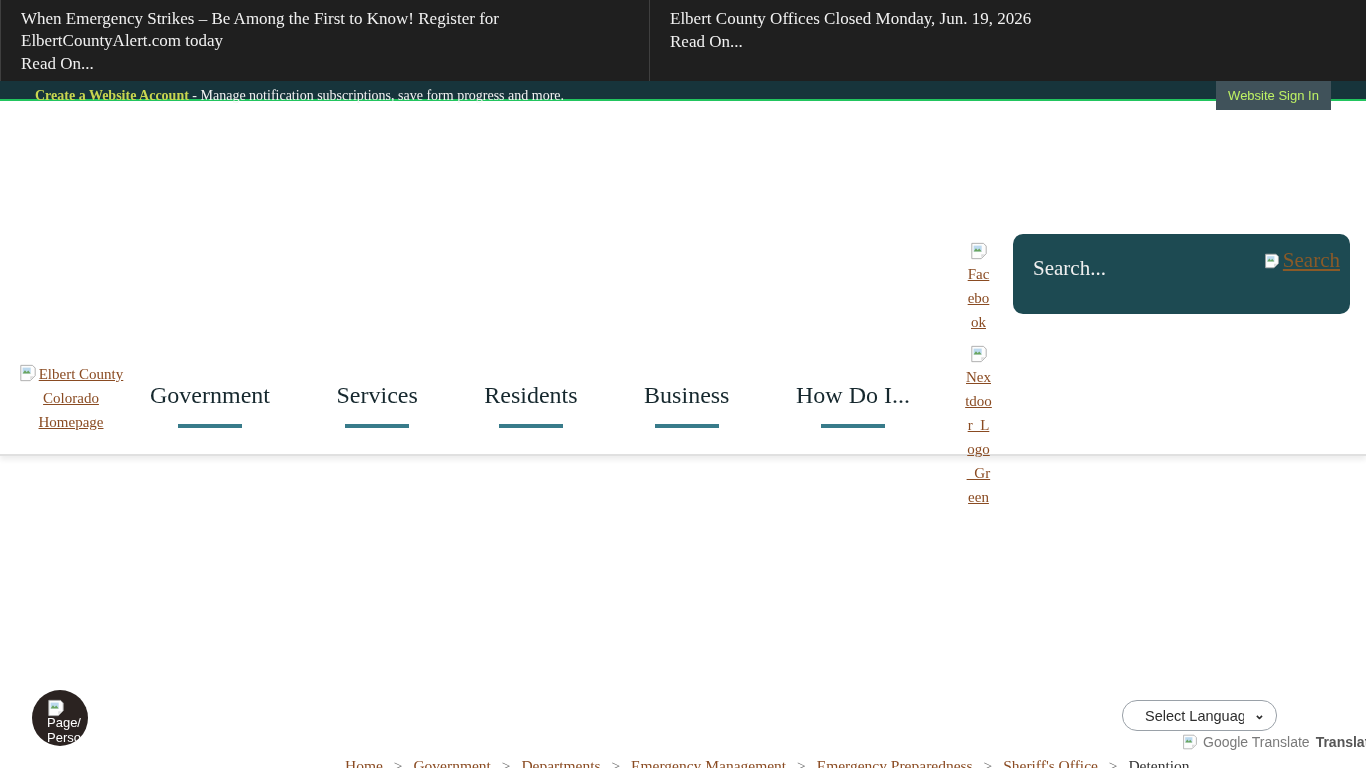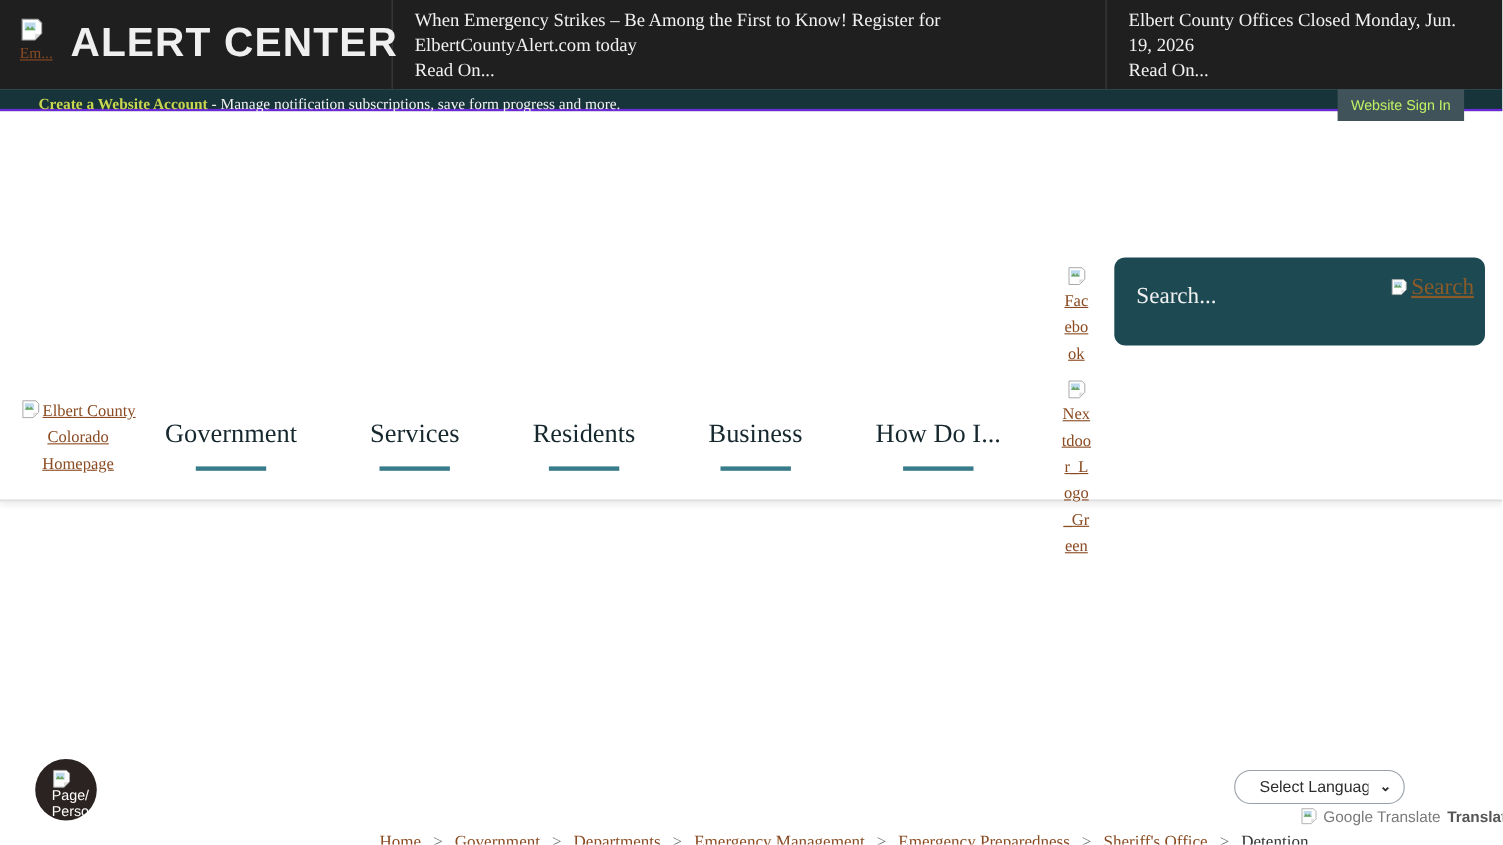--- a/index.html
+++ b/index.html
@@ -16,21 +16,21 @@
   .alert-title-text { position:absolute; left:64px; top:18px; color:#efefef; font-family:"Liberation Sans",sans-serif;
           font-weight:bold; font-size:37px; letter-spacing:1px; white-space:nowrap; }
   .alert-divider { width:1px; height:81px; background:#3f3f3f; flex:none; }
   .alert-item { padding:8px 20px 12px 20px; color:#f1f1f1; font-size:17px; line-height:22px; }
   .alert-item.first { width:648px; flex:none; }
   .alert-item.second { flex:1; }
   .alert-readon { display:inline-block; margin-top:1px; color:#f1f1f1; cursor:pointer; }
 
   
   .account-bar { position:absolute; left:0; top:81px; width:1366px; height:20px; background:#17343b;
-          border-bottom:2px solid #6d28d9; }
+          border-bottom:2px solid #22c55e; }
   .account-text { position:absolute; left:35px; top:7px; font-size:14px; color:#f2f2f2; white-space:nowrap; }
   .account-create { color:#c9d64f; font-weight:bold; text-decoration:none; cursor:pointer; }
   .signin-btn { position:absolute; right:35px; top:0; height:29px; width:115px; background:#40525a; border:none;
           color:#bef264; font-family:"Liberation Sans",sans-serif; font-size:13px; cursor:pointer; }
 
   
   .site-header { position:absolute; left:0; top:112px; width:1366px; height:344px; background:#fff;
           border-bottom:2px solid #e0e0e0; box-shadow:0 4px 5px rgba(0,0,0,0.07); }
 
   .logo-link { position:absolute; left:12px; top:250px; width:118px; text-align:center; font-size:15px;
@@ -87,32 +87,20 @@
   .bc-link { color:#8a4b22; cursor:pointer; }
   .bc-sep { color:#6b6b6b; margin:0 7px; }
   .bc-current { color:#333333; }
 </style>
 </head>
 <body>
 
 <div id="root">
 
   <div class="alert-bar">
-    <div class="alert-title-block">
-      <span class="alert-title-icon">
-        <svg class="bimg" viewBox="0 0 20 20" width="22" height="22">
-          <path d="M2 1.5 h13 l3 3 v8.5 l-5.5 5.5 H2 z" fill="#fdfdfd" stroke="#a8a8a8" stroke-width="1"></path>
-          <path d="M4 4 h9 v6.5 H4 z" fill="#bcd9ee"></path>
-          <path d="M4 10.5 l2.6-3.6 2 2.4 1.6-2.1 2.8 3.3 z" fill="#69a55e"></path>
-          <path d="M12.5 13.5 h4 l-4 4 z" fill="#dcdcdc"></path>
-        </svg>
-        <span class="alt-frag">Em...</span>
-      </span>
-      <span class="alert-title-text">ALERT CENTER</span>
-    </div>
     <div class="alert-divider"></div>
     <div class="alert-item first">
       <div>When Emergency Strikes – Be Among the First to Know! Register for ElbertCountyAlert.com today</div>
       <a class="alert-readon">Read On...</a>
     </div>
     <div class="alert-divider"></div>
     <div class="alert-item second">
       <div>Elbert County Offices Closed Monday, Jun. 19, 2026</div>
       <a class="alert-readon">Read On...</a>
     </div>

